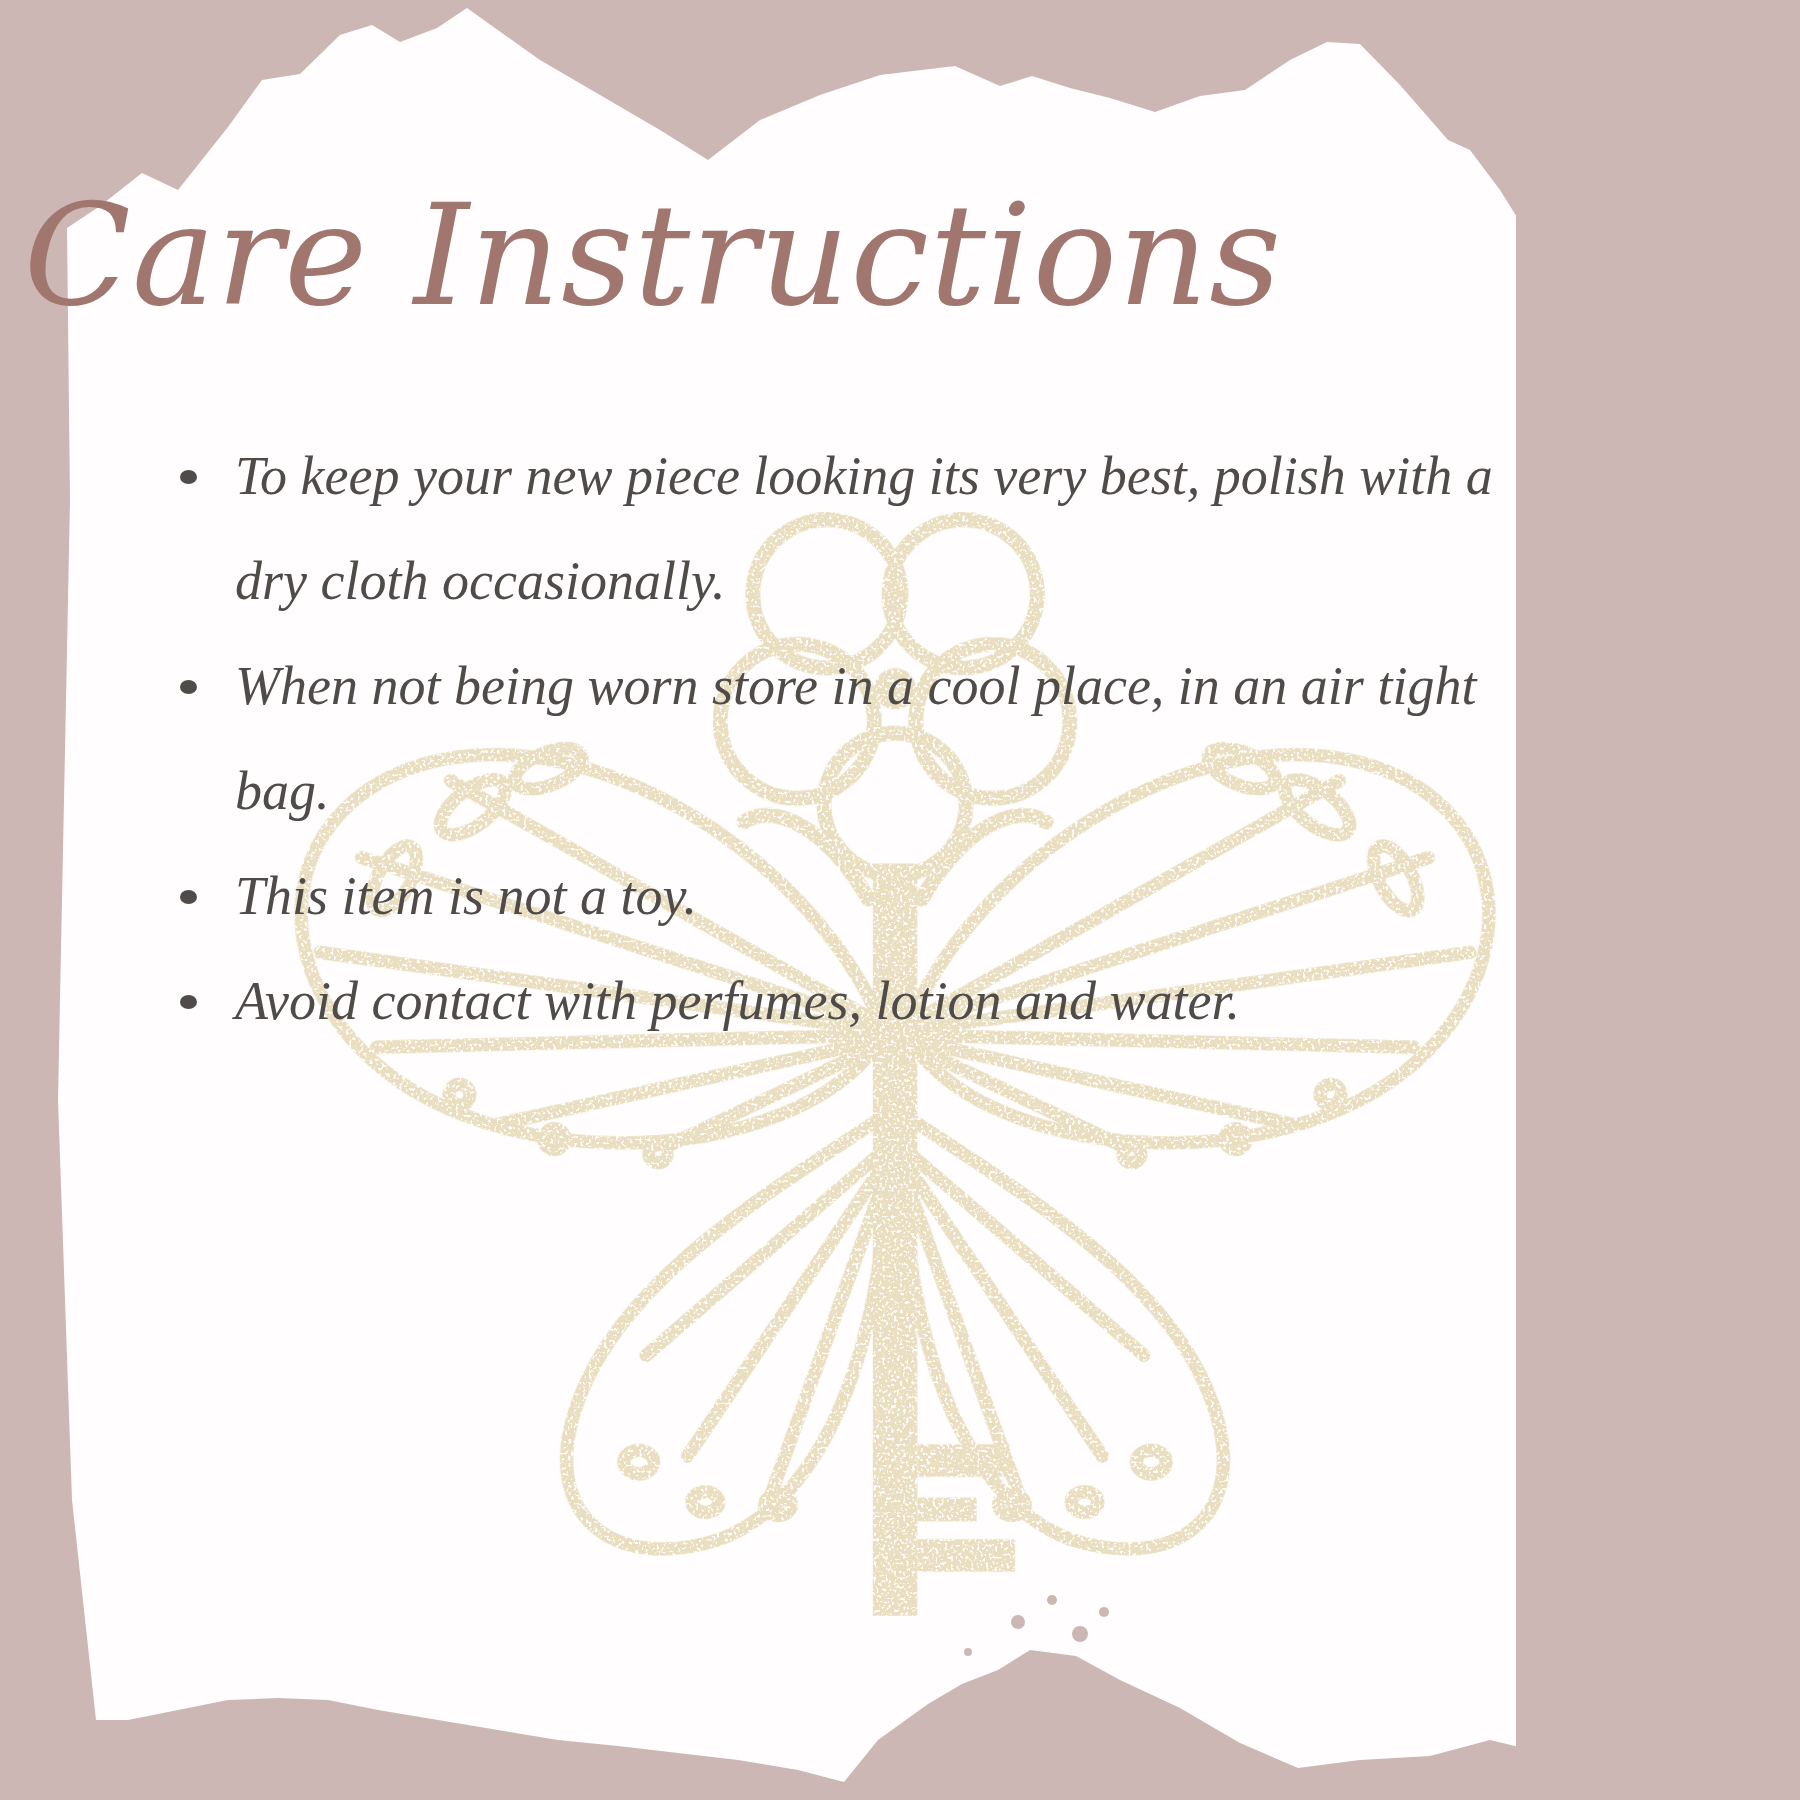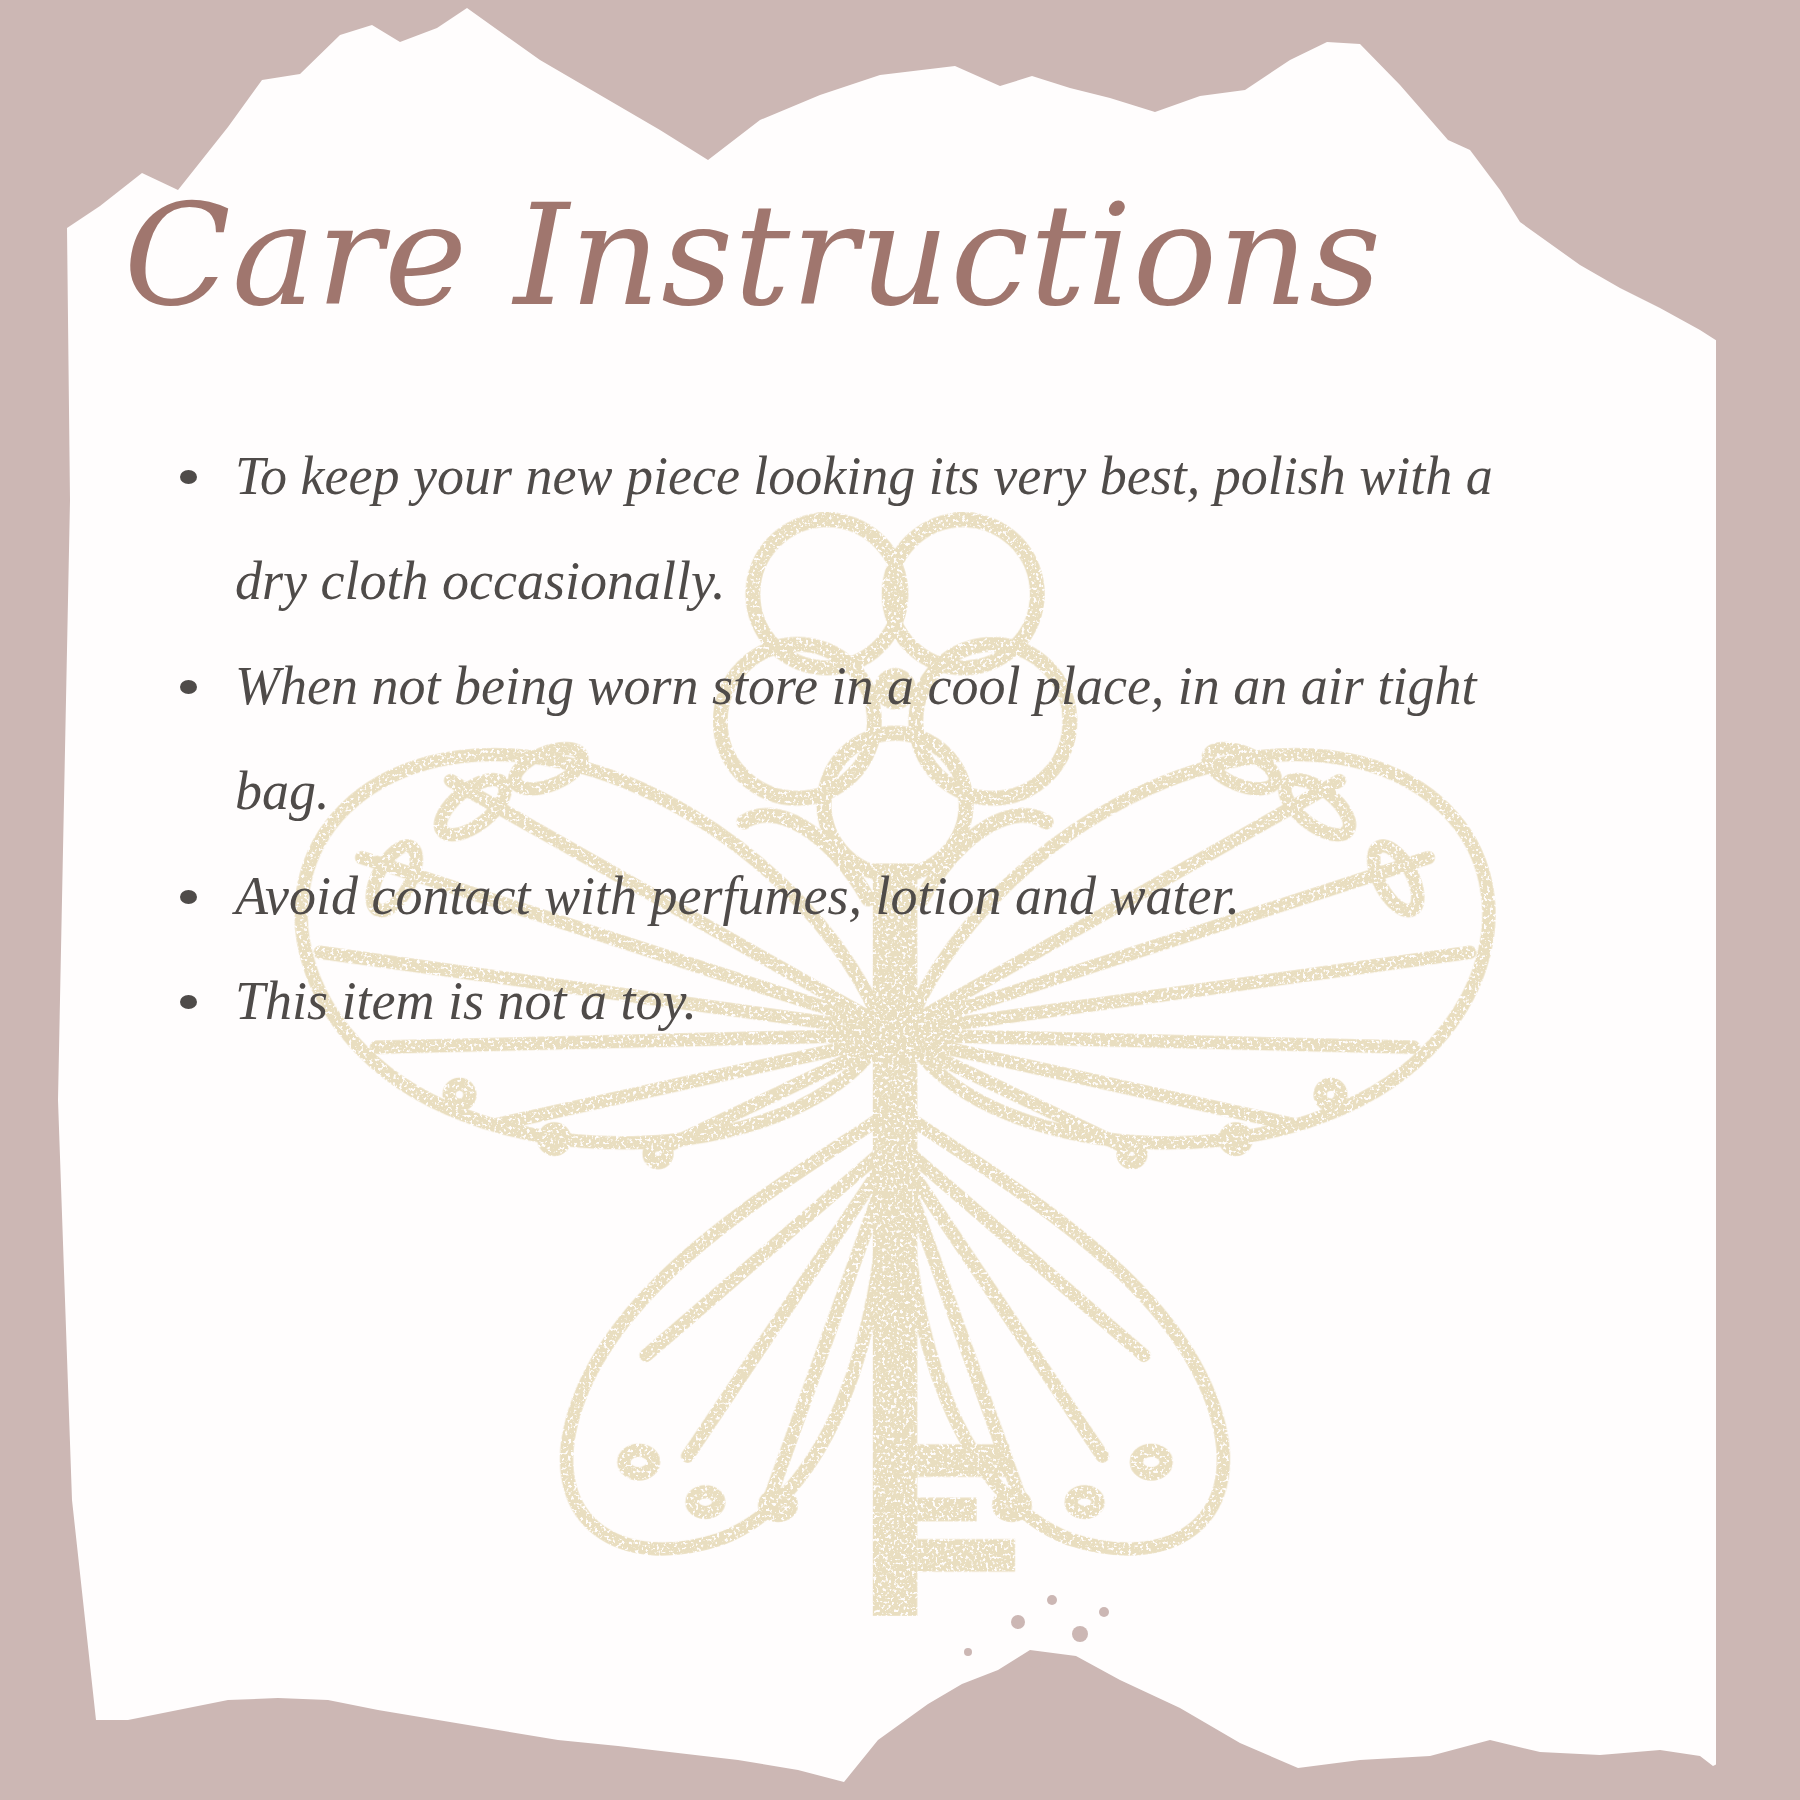--- a/index.html
+++ b/index.html
@@ -1,18 +1,18 @@
 <!DOCTYPE html>
 <html><head>
 <meta charset="utf-8">
 <style>
   html,body{margin:0;padding:0;background:#ccb7b4;}
   .canvas{
     position:relative;
-    width:1716px;height:1800px;
+    width:1516px;height:1800px;
     background:#ccb7b4;
     overflow:hidden;
     font-family:"Liberation Serif", serif;
   }
   .paper{position:absolute;left:0;top:0;width:1800px;height:1800px;}
   .watermark{
     position:absolute;left:210px;top:425px;
     width:1370px;height:1200px;
     opacity:.55;
   }
@@ -130,21 +130,21 @@
     <li>
       <span class="dot"></span>
       <span>To keep your new piece looking its very best, polish with a dry cloth occasionally.</span>
     </li>
     <li>
       <span class="dot"></span>
       <span>When not being worn store in a cool place, in an air tight bag.</span>
     </li>
     <li>
       <span class="dot"></span>
-      <span>Avoid contact with perfumes, lotion and water.</span>
+      <span>This item is not a toy.</span>
     </li>
     <li>
       <span class="dot"></span>
-      <span>This item is not a toy.</span>
+      <span>Avoid contact with perfumes, lotion and water.</span>
     </li>
   </ul>
 
 </div>
 
 </body></html>

